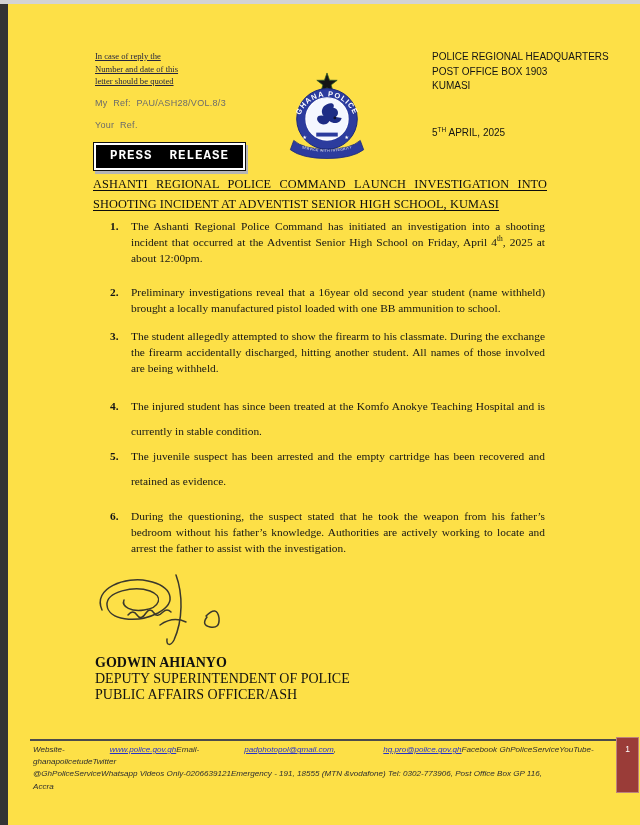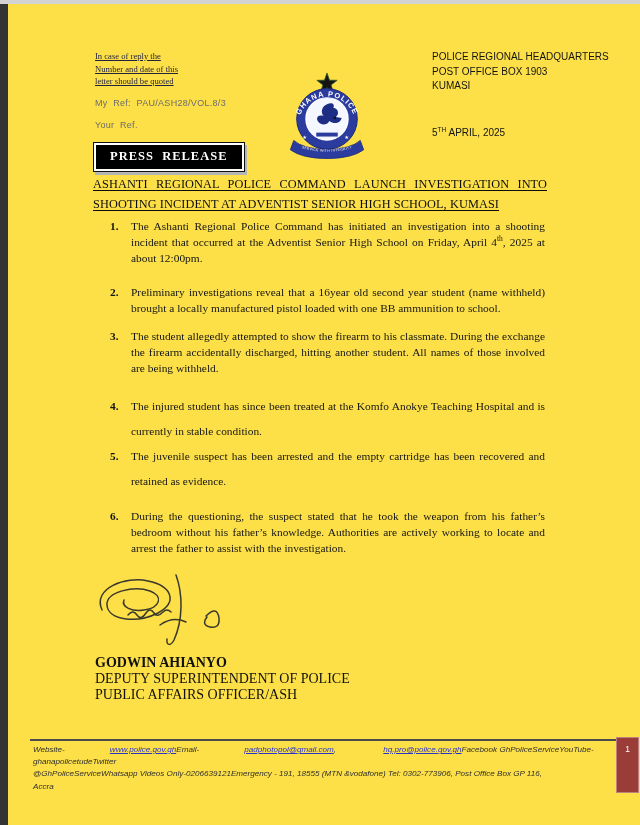--- a/index.html
+++ b/index.html
@@ -18,21 +18,21 @@
   .date{position:absolute;left:432px;top:126px;font-family:"Liberation Sans",sans-serif;
         font-size:10px;color:#141414;}
   .date sup{font-size:6.5px;}
 
   
   .badge{position:absolute;left:283px;top:72px;width:88px;height:88px;}
 
   
   .press-outer{position:absolute;left:93px;top:142px;border:1px solid #101010;background:#fff;
                padding:2px;box-shadow:2px 3px 0 #b5b5b5;display:inline-block;}
-  .press-inner{background:#000;color:#fff;font-family:Liberation Serif, serif;
+  .press-inner{background:#000;color:#fff;font-family:Liberation Mono, monospace;
                font-weight:bold;font-size:12.5px;letter-spacing:1px;padding:4px 14px 5px 14px;
                white-space:pre-wrap;}
 
   
   .title{position:absolute;left:93px;top:174px;width:454px;font-weight:normal;font-size:12.3px;
          line-height:20px;letter-spacing:.1px;color:#0d0d0d;}
   .title div{text-decoration:underline;text-underline-offset:2px;}
   .title .l1{text-align:justify;text-align-last:justify;}
 
   

